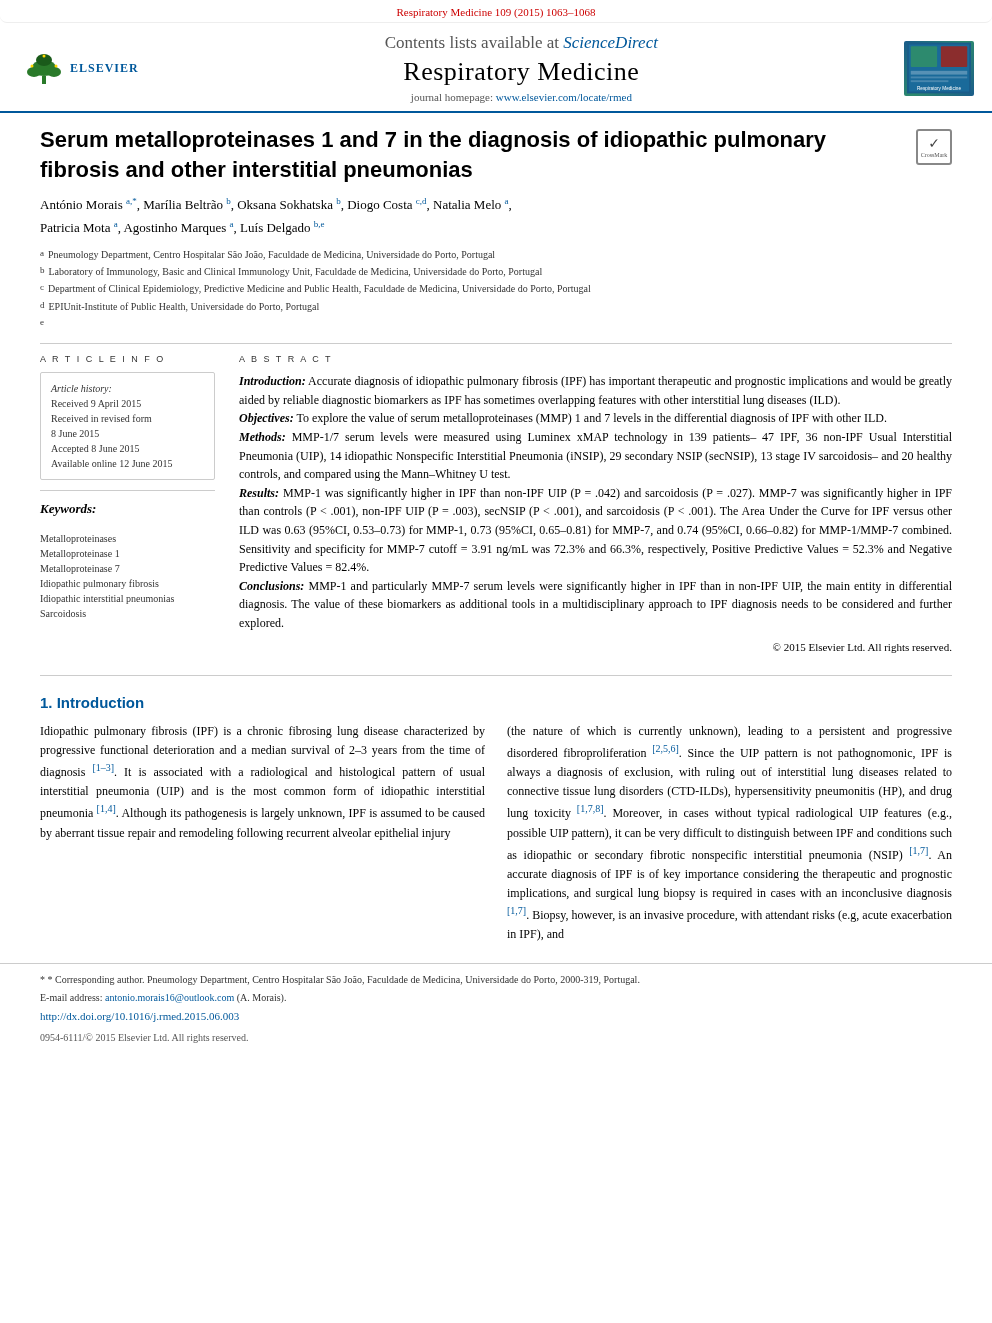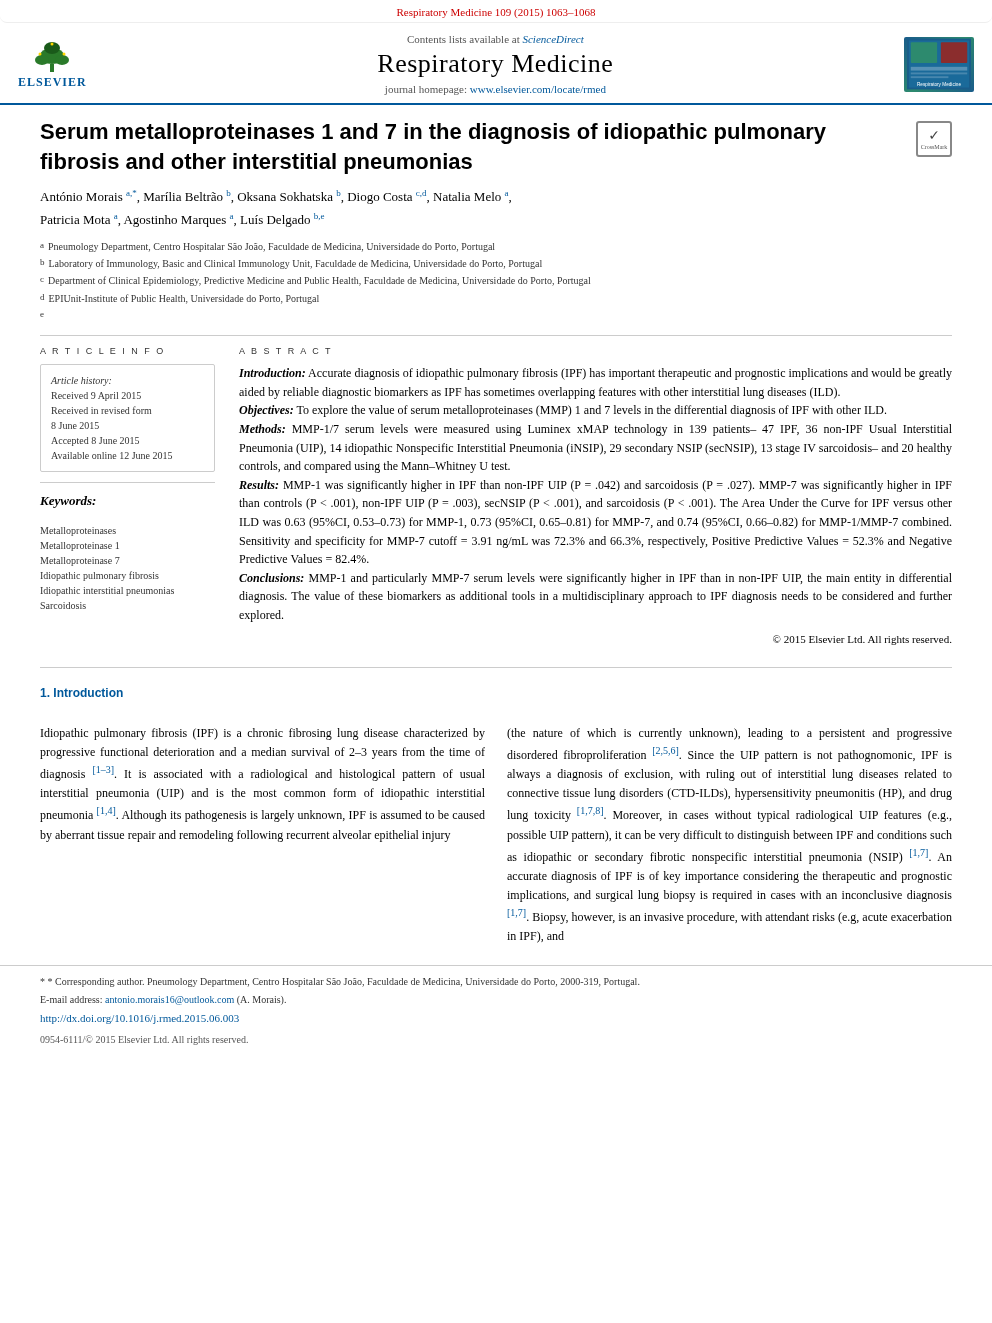--- a/index.html
+++ b/index.html
@@ -24,21 +24,21 @@
       align-items: center;
       justify-content: space-between;
       padding: 10px 18px 8px;
       border-bottom: 2px solid #00589b;
     }
     .journal-header-center {
       flex: 1;
       text-align: center;
     }
     .science-direct-line {
-      font-size: 11px;
+      font-size: 17px;
       color: #555;
       margin-bottom: 4px;
     }
     .science-direct-link {
       color: #00589b;
       font-style: italic;
     }
     .journal-title-header {
       font-size: 26px;
       font-family: Georgia, serif;
@@ -160,24 +160,24 @@
       text-align: right;
       font-size: 11px;
       color: #000;
       margin-top: 8px;
     }
     .body-section {
       margin-top: 18px;
       padding: 0 40px;
     }
     .section-title {
-      font-size: 12px;
+      font-size: 15px;
       font-weight: bold;
       color: #00589b;
-      margin-bottom: 24px;
+      margin-bottom: 11px;
       font-family: Arial, sans-serif;
     }
     .body-two-col {
       display: flex;
       gap: 22px;
     }
     .body-col {
       flex: 1;
       font-size: 12px;
       line-height: 1.6;
@@ -209,21 +209,21 @@
       font-size: 11px;
     }
     .bottom-footer {
       font-size: 10px;
       color: #555;
       margin-top: 8px;
     }
     
     .elsevier-logo-box {
       display: flex;
-      flex-direction: column;
+      flex-direction: row;
       align-items: center;
     }
     .elsevier-tree {
       width: 52px;
       height: 36px;
     }
     .elsevier-name {
       font-size: 12px;
       font-weight: bold;
       color: #00589b;

